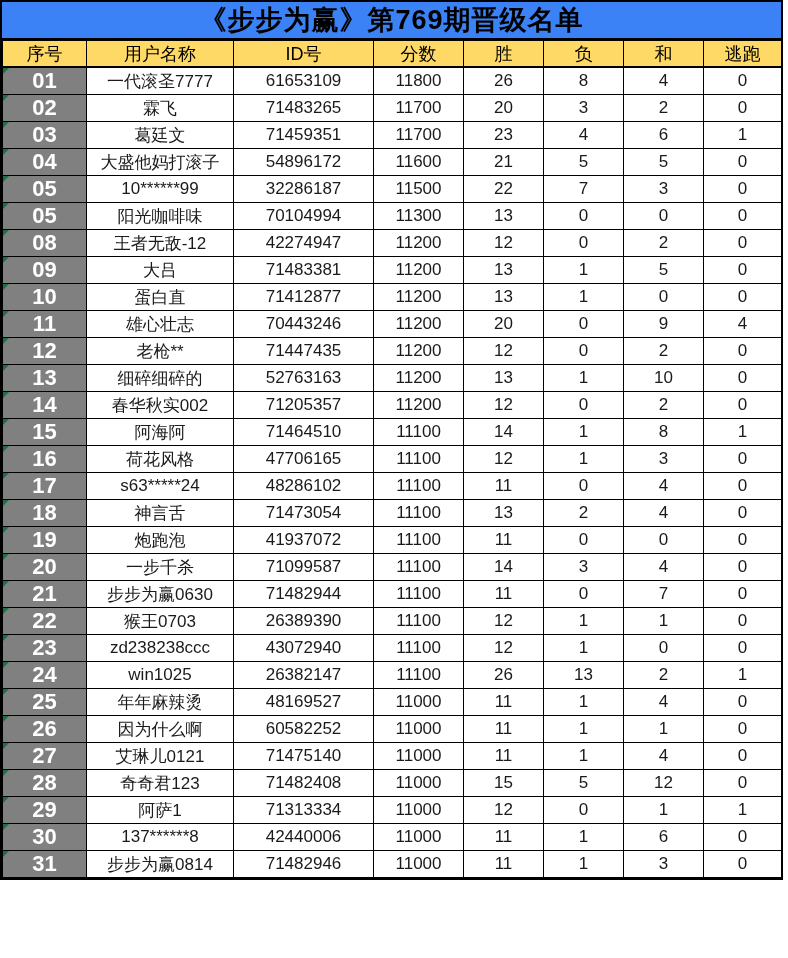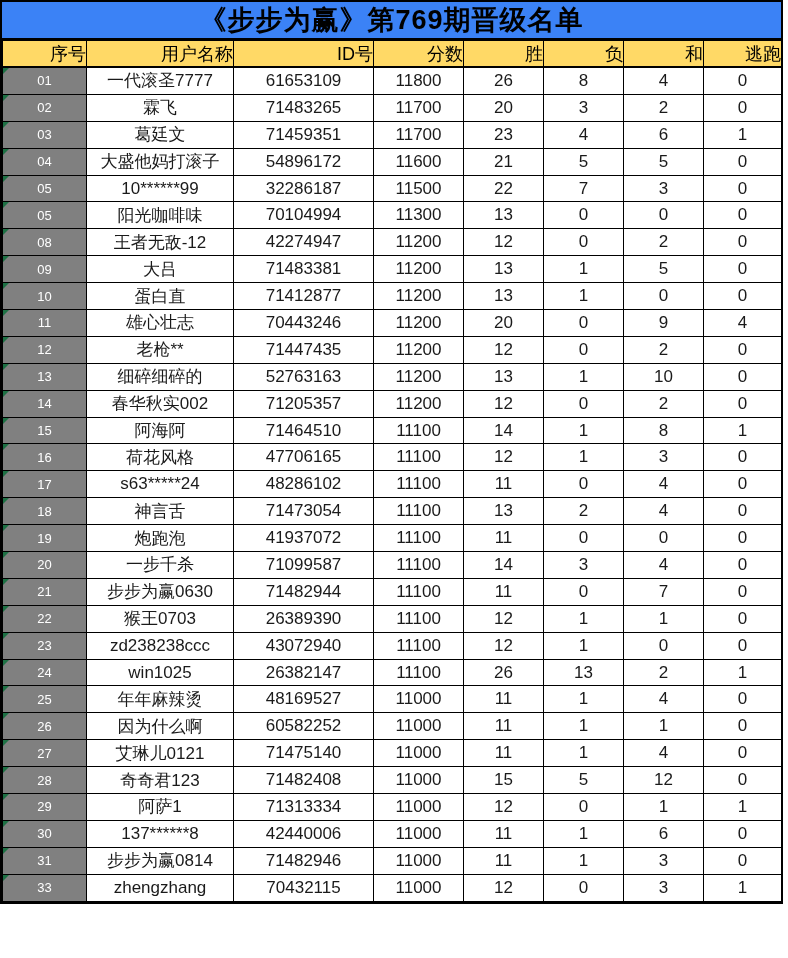--- a/index.html
+++ b/index.html
@@ -40,39 +40,39 @@
   col.c-draw  { width: 80px; }
   col.c-flee  { width: 78px; }
   th {
     background: #FFD966;
     border: 1px solid #000000;
     border-bottom: 2px solid #000000;
     height: 25px;
     font-size: 18px;
     font-weight: normal;
     color: #000000;
-    text-align: right;
+    text-align: center;
     padding: 0;
   }
   td {
     border: 1px solid #000000;
     height: 25.9px;
     text-align: center;
     font-size: 17px;
     color: #1a1a1a;
     padding: 0;
     overflow: hidden;
     white-space: nowrap;
   }
   td.no {
     background: #808080;
     color: #ffffff;
-    font-weight: normal;
+    font-weight: bold;
     position: relative;
-    font-size: 13px;
+    font-size: 22px;
   }
   td.no .tri {
     position: absolute;
     top: 0; left: 0;
     width: 0; height: 0;
     border-top: 6px solid #1E7145;
     border-right: 6px solid transparent;
   }
 </style>
 </head>
@@ -397,25 +397,15 @@
         <tr>
           <td class="no"><span class="tri"></span><span>31</span></td>
           <td>步步为赢0814</td>
           <td>71482946</td>
           <td>11000</td>
           <td>11</td>
           <td>1</td>
           <td>3</td>
           <td>0</td>
         </tr>
-        <tr>
-          <td class="no"><span class="tri"></span><span>33</span></td>
-          <td>zhengzhang</td>
-          <td>70432115</td>
-          <td>11000</td>
-          <td>12</td>
-          <td>0</td>
-          <td>3</td>
-          <td>1</td>
-        </tr>
       </tbody>
   </table>
 </div>
 
 </body></html>

